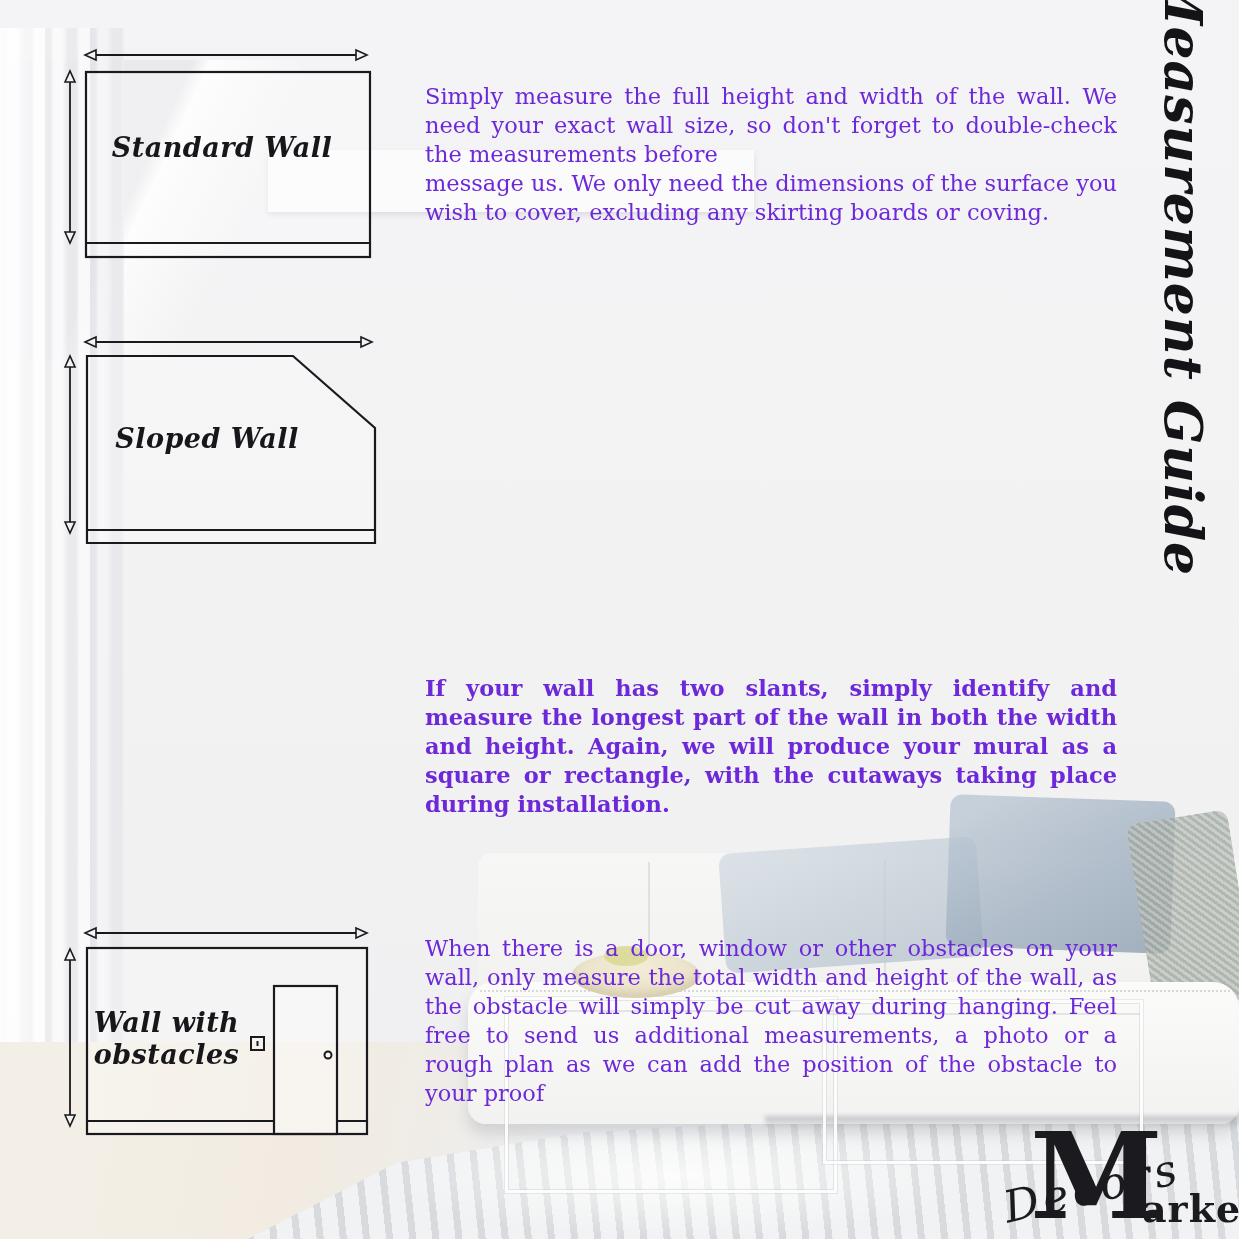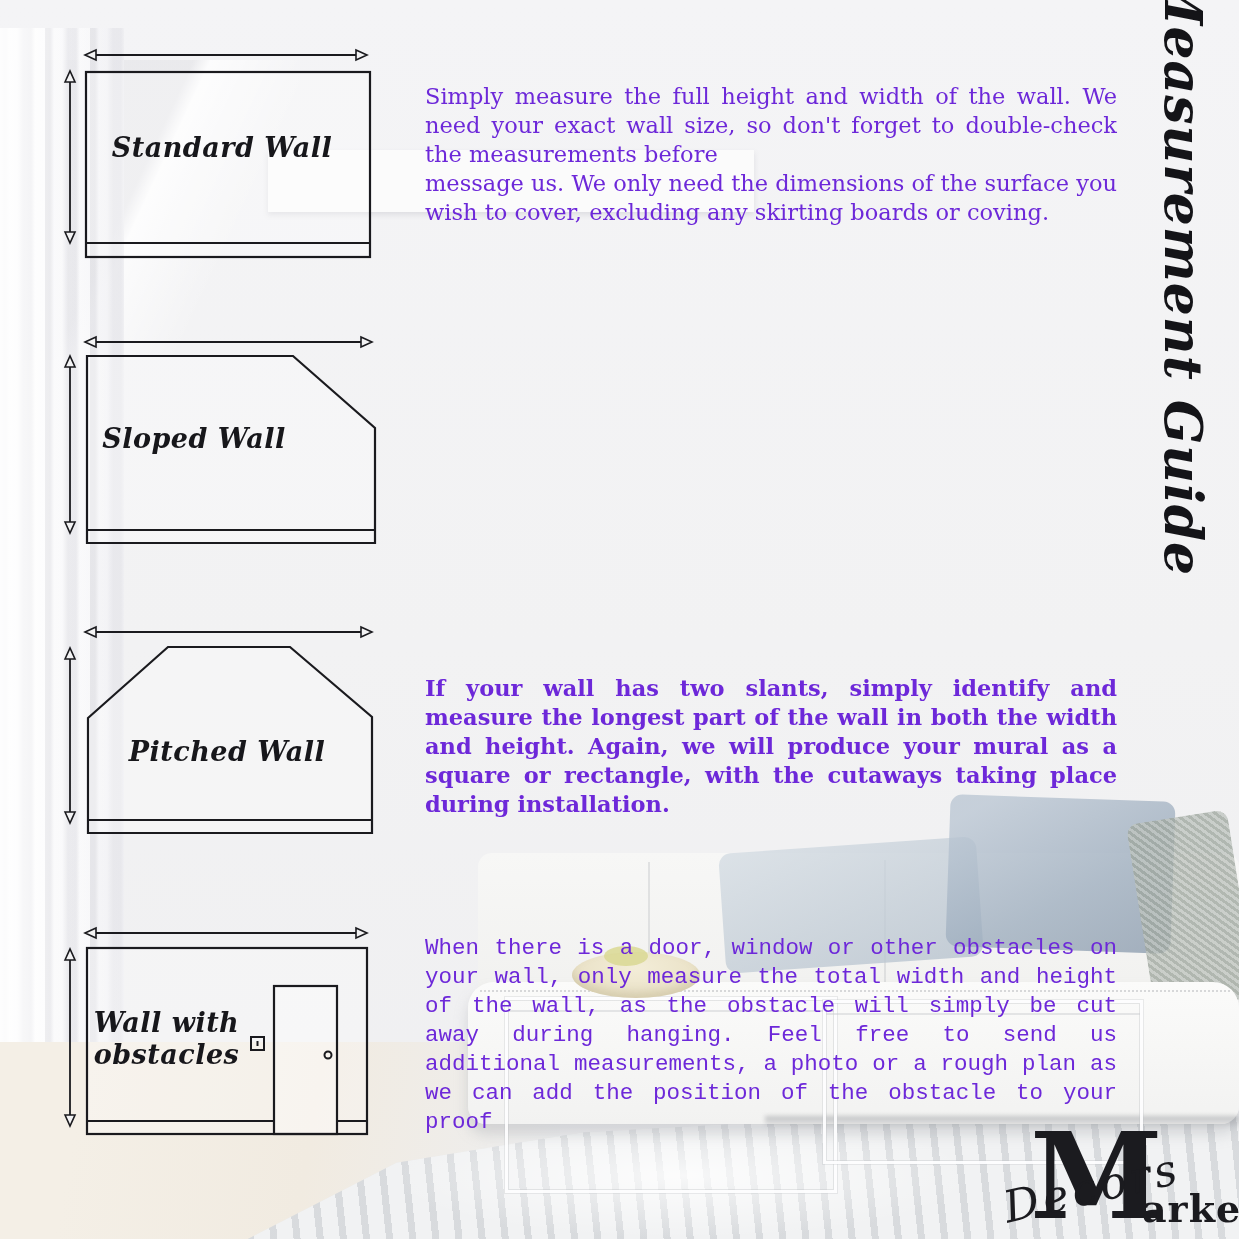--- a/index.html
+++ b/index.html
@@ -76,32 +76,32 @@
   
   .diagram{position:absolute;width:330px;height:240px;}
   .d1{left:57px;top:28px;}
   .d2{left:57px;top:318px;}
   .d3{left:57px;top:608px;}
   .d4{left:57px;top:909px;}
   .diagram svg{position:absolute;left:0;top:0;}
   .diagram-label{position:absolute;font-style:italic;font-weight:700;
     font-size:27px;line-height:1.2;color:#17171b;text-align:center;letter-spacing:.5px;}
   .dl1{left:35px;top:104px;width:260px;}
-  .dl2{left:12px;top:105px;width:250px;}
+  .dl2{left:25px;top:105px;width:250px;}
   .dl3{left:45px;top:128px;width:250px;}
   .dl4{left:22px;top:98px;width:175px;}
 
   
   .copy{position:absolute;left:425px;width:692px;color:#6d28d9;
     font-size:22.5px;line-height:29px;text-align:justify;}
   .copy p{margin:0;}
   .c1{top:82px;}
   .c2{top:386px;}
   .c3{top:674px;font-weight:bold;}
-  .c4{top:934px;font-family:Liberation Mono, monospace;}
+  .c4{top:934px;}
 
   
   .v-title{position:absolute;left:1183px;top:272px;
     transform:translate(-50%,-50%) rotate(90deg);
     white-space:nowrap;font-style:italic;font-weight:700;
     font-size:52px;letter-spacing:1px;color:#141418;}
 
   
   .logo{position:absolute;left:1000px;top:1130px;width:239px;height:109px;color:#1b1b1f;}
   .logo-m{position:absolute;left:30px;top:-14px;
@@ -184,37 +184,20 @@
         <line class="arrow-line" x1="13" y1="48" x2="13" y2="205"></line>
         <path class="arrow-head" d="M8,49 L13,38 L18,49 Z"></path>
         <path class="arrow-head" d="M8,204 L13,215 L18,204 Z"></path>
       </g>
       <polygon class="shape-line" points="30,38 236,38 318,110 318,225 30,225"></polygon>
       <line class="thin-line" x1="30" y1="212" x2="318" y2="212"></line>
     </svg>
     <div class="diagram-label dl2">Sloped Wall</div>
   </div>
 
-  <div class="diagram d3">
-    <svg width="330" height="240" viewBox="0 0 330 240">
-      <g>
-        <line class="arrow-line" x1="38" y1="24" x2="305" y2="24"></line>
-        <path class="arrow-head" d="M39,19 L28,24 L39,29 Z"></path>
-        <path class="arrow-head" d="M304,19 L315,24 L304,29 Z"></path>
-      </g>
-      <g>
-        <line class="arrow-line" x1="13" y1="50" x2="13" y2="205"></line>
-        <path class="arrow-head" d="M8,51 L13,40 L18,51 Z"></path>
-        <path class="arrow-head" d="M8,204 L13,215 L18,204 Z"></path>
-      </g>
-      <polygon class="shape-line" points="31,110 111,39 233,39 315,109 315,225 31,225"></polygon>
-      <line class="thin-line" x1="31" y1="212" x2="315" y2="212"></line>
-    </svg>
-    <div class="diagram-label dl3">Pitched Wall</div>
-  </div>
   <div class="copy c3">
     <p>If your wall has two slants, simply identify and measure the longest part of the wall in both the width and height. Again, we will produce your mural as a square or rectangle, with the cutaways taking place during installation.</p>
   </div>
 
   <div class="diagram d4">
     <svg width="330" height="240" viewBox="0 0 330 240">
       <g>
         <line class="arrow-line" x1="38" y1="24" x2="300" y2="24"></line>
         <path class="arrow-head" d="M39,19 L28,24 L39,29 Z"></path>
         <path class="arrow-head" d="M299,19 L310,24 L299,29 Z"></path>

